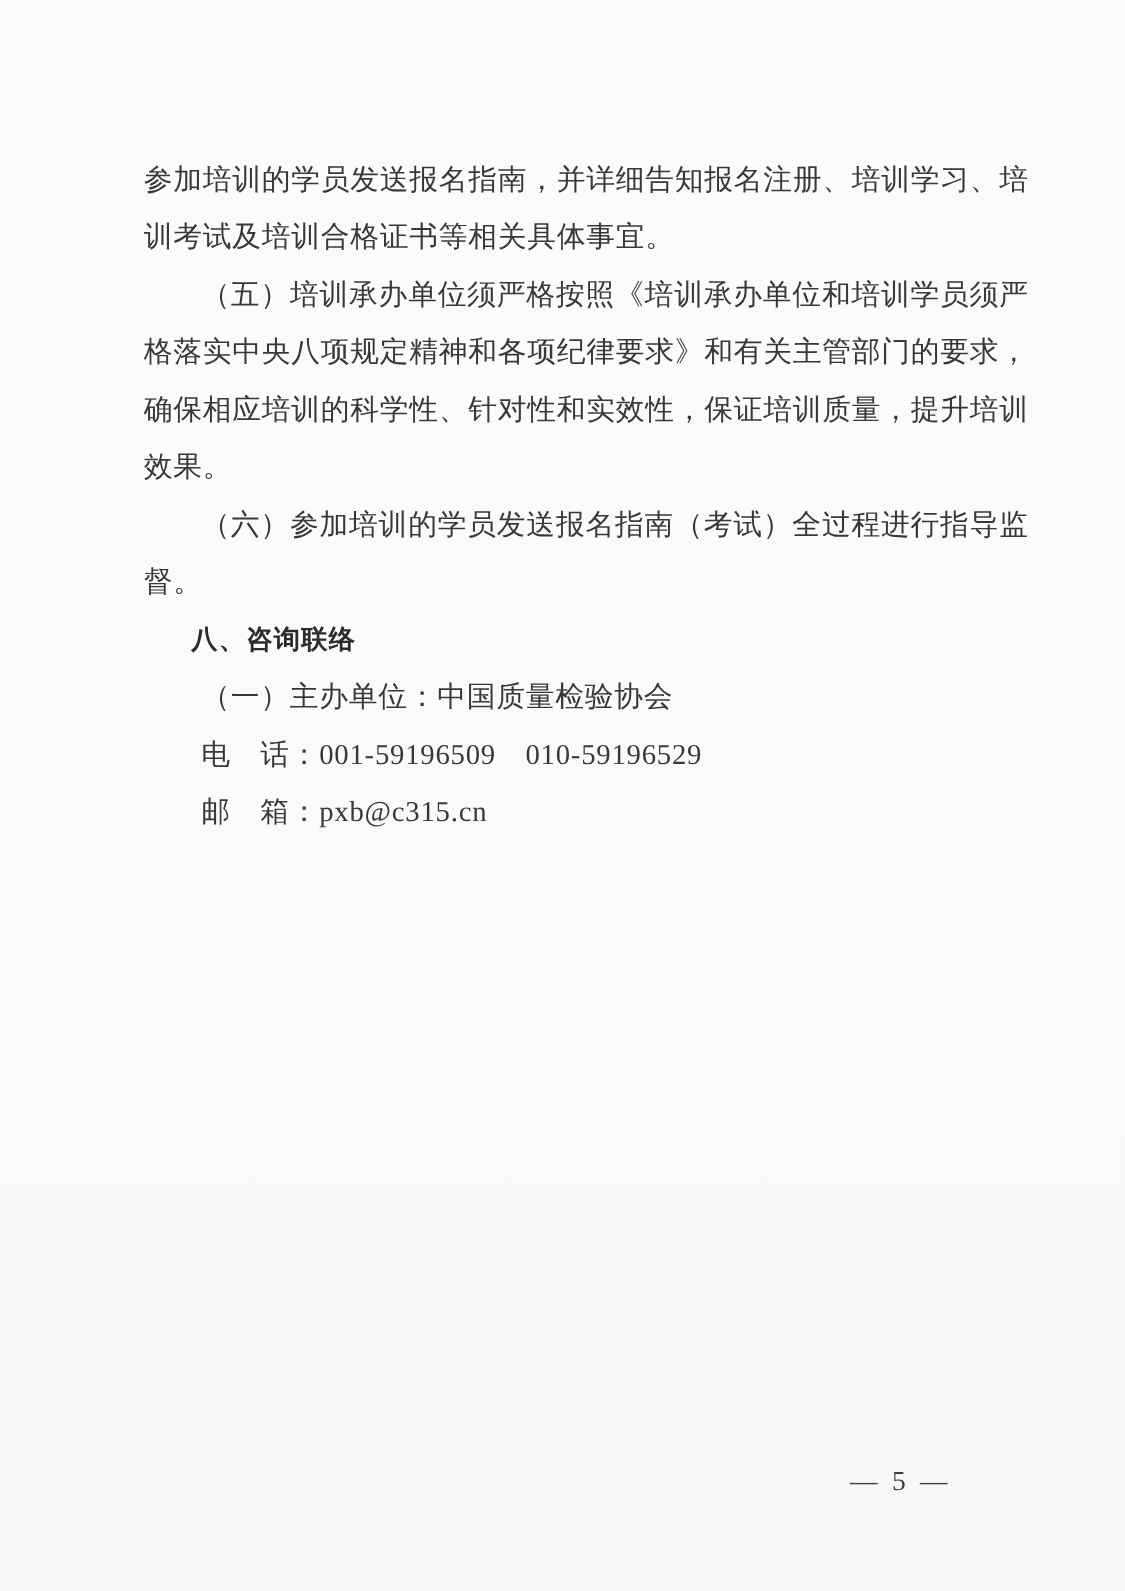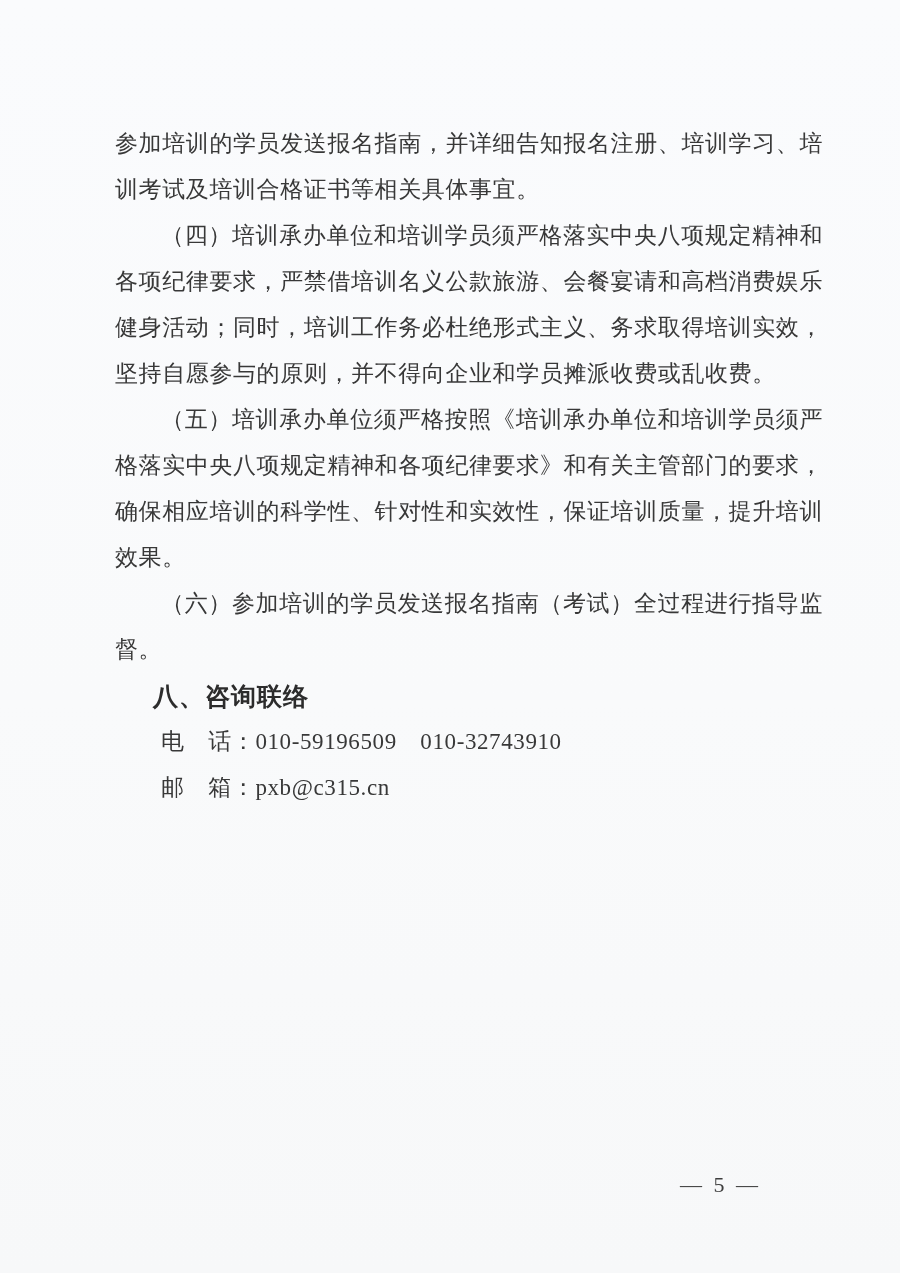--- a/index.html
+++ b/index.html
@@ -37,21 +37,21 @@
     padding: 0;
   }
   .indent {
     text-indent: 2em;
   }
   .section-heading {
     margin: 0;
     padding: 0;
     font-family: "Liberation Sans", "DejaVu Sans", sans-serif;
     font-weight: 700;
-    font-size: 25px;
+    font-size: 21px;
     line-height: 46px;
     letter-spacing: 1px;
     text-indent: 38px;
     color: #2c2c2c;
     text-align: left;
   }
   .contact-line {
     text-align: left;
   }
   .page-footer {
@@ -69,31 +69,31 @@
 <body>
 
 <div class="page">
 
   <div class="content">
 
     <p class="body-paragraph">参加培训的学员发送报名指南，并详细告知报名注册、培训学习、培训考试及培训合格证书等相关具体事宜。</p>
 
 
 
-    <p class="body-paragraph indent">（四）培训承办单位和培训学员须严格落实中央八项规定精神和各项纪律要求，严禁借培训名义公款旅游、会餐宴请和高档消费娱乐健身活动；同时，培训工作务必杜绝形式主义、务求取得培训实效，坚持自愿参与的原则，并不得向企业和学员摊派收费或乱收费。</p>
 
     <p class="body-paragraph indent">（五）培训承办单位须严格按照《培训承办单位和培训学员须严格落实中央八项规定精神和各项纪律要求》和有关主管部门的要求，确保相应培训的科学性、针对性和实效性，保证培训质量，提升培训效果。</p>
 
     <p class="body-paragraph indent">（六）参加培训的学员发送报名指南（考试）全过程进行指导监督。</p>
 
     <h2 class="section-heading">八、咨询联络</h2>
 
+    <p class="body-paragraph indent contact-line">（一）主办单位：中国质量检验协会</p>
 
 
-    <p class="body-paragraph indent contact-line">电　话：010-59196509　010-32743910</p>
+    <p class="body-paragraph indent contact-line">电　话：001-59196509　010-59196529</p>
 
     <p class="body-paragraph indent contact-line">邮　箱：pxb@c315.cn</p>
 
 
   </div>
 
   <div class="page-footer">— 5 —</div>
 
 </div>
 

